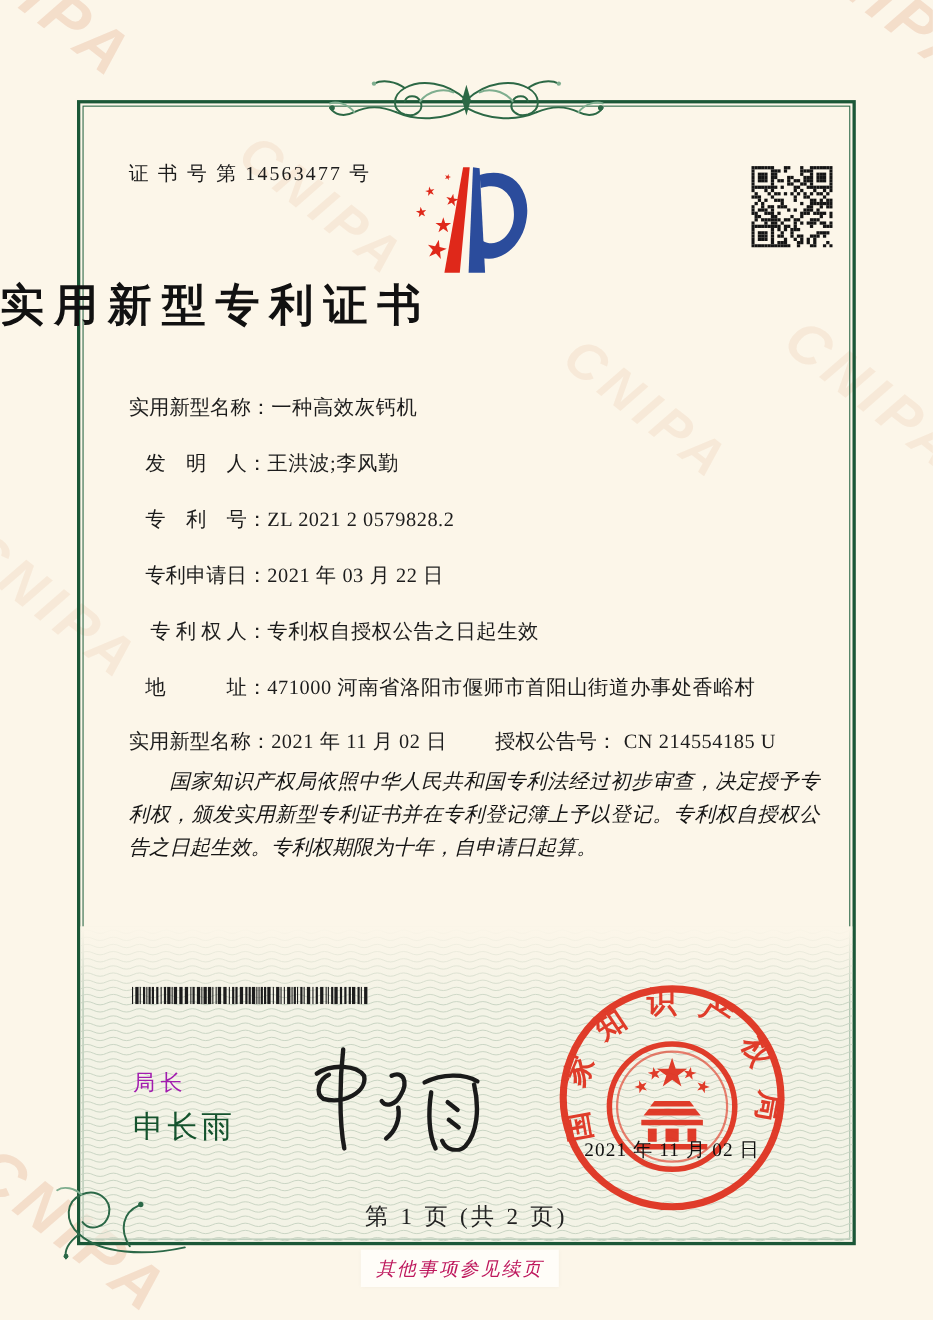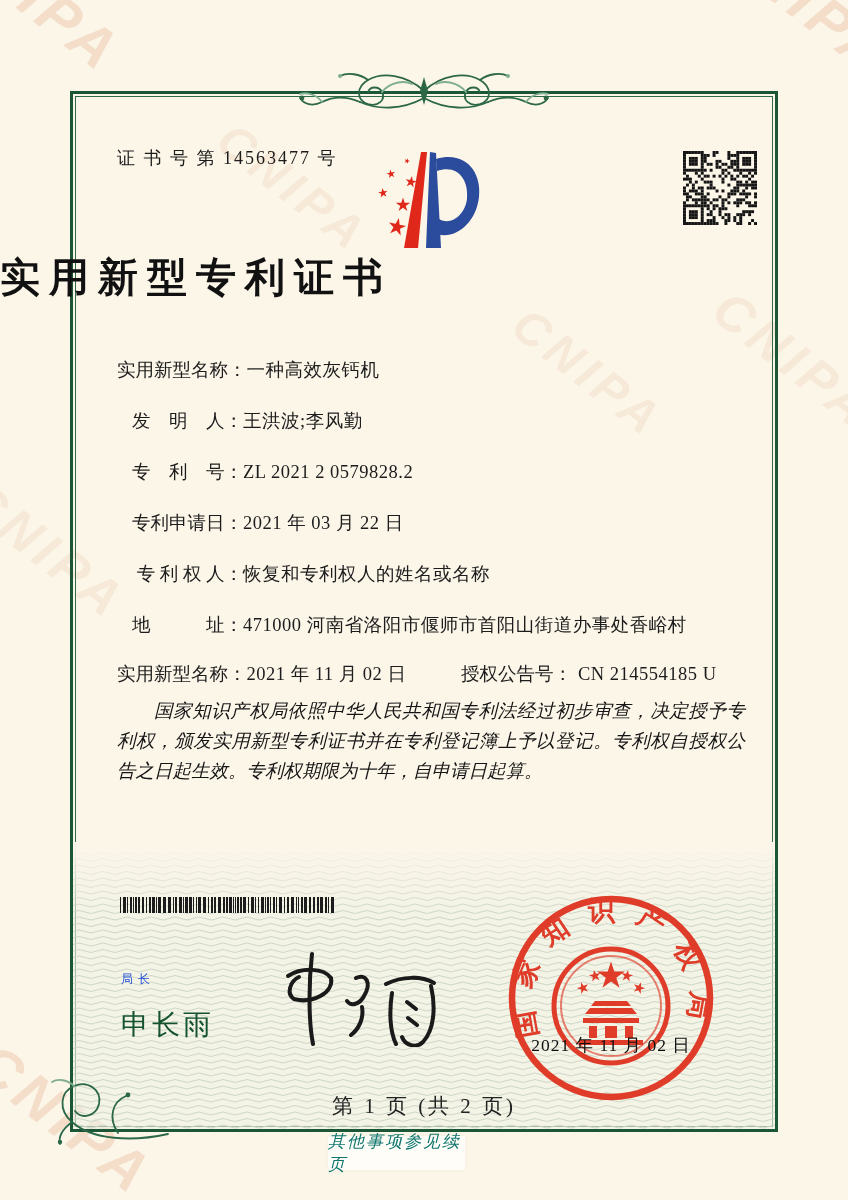--- a/index.html
+++ b/index.html
@@ -38,46 +38,46 @@
   .qr{position:absolute;left:683px;top:151px;width:74px;height:74px;}
   .title{
     position:absolute;left:0;top:250px;width:848px;
     font-size:40px;font-weight:bold;letter-spacing:9px;color:#111;
   }
   
   .row{position:absolute;left:117px;width:660px;font-size:18.5px;white-space:nowrap;}
   .row .lbl{display:inline-block;min-width:126px;text-align:right;}
   .row .val{letter-spacing:0.5px;}
   .pair2{position:absolute;left:333px;top:0;}
-  .pair2 .lbl2{margin-right:6px;margin-left:11px;}
+  .pair2 .lbl2{margin-right:6px;}
   
   .paras{
     position:absolute;left:117px;top:696px;width:628px;
     font-size:18.5px;line-height:30px;text-align:justify;
     font-style:italic;color:#151515;
   }
   .paras p{margin:0;text-indent:2em;}
   
   .barcode{position:absolute;left:120px;top:897px;width:215px;height:16px;}
-  .director-title{position:absolute;left:121px;top:971px;font-size:12px;letter-spacing:5px;
-    font-family:"Liberation Sans","DejaVu Sans",sans-serif;color:#1d4ed8;}
+  .director-title{position:absolute;left:121px;top:971px;font-size:20px;letter-spacing:5px;
+    font-family:"Liberation Sans","DejaVu Sans",sans-serif;color:#a21caf;}
   .director-name{position:absolute;left:121px;top:1006px;font-size:28px;letter-spacing:3px;
     font-family:"Liberation Sans","DejaVu Sans",sans-serif;color:#14532d;}
   .signature{position:absolute;left:250px;top:950px;width:205px;height:97px;}
   .seal{position:absolute;left:505px;top:892px;width:212px;height:212px;opacity:0.93;}
   .seal-date{
     position:absolute;left:505px;top:1033px;width:212px;text-align:center;
     font-size:17.5px;letter-spacing:1px;color:#101010;z-index:5;
   }
   .page-info{position:absolute;left:0;top:1092px;width:848px;text-align:center;
     font-size:21px;letter-spacing:3px;color:#222;}
   .cont-note{
-    position:absolute;left:328px;top:1136px;width:137px;height:34px;
+    position:absolute;left:328px;top:1136px;width:180px;height:34px;
     background:#fffdf8;display:flex;align-items:center;justify-content:center;
-    font-size:17px;font-style:italic;letter-spacing:2px;color:#0f766e;
+    font-size:17px;font-style:italic;letter-spacing:2px;color:#be185d;
     box-shadow:0 0 4px rgba(0,0,0,0.04);
   }
   .ornament-top{position:absolute;left:294px;top:68px;width:260px;height:46px;}
   .flourish-bl{position:absolute;left:48px;top:1076px;width:124px;height:70px;}
 </style>
 </head>
 <body>
 
 <div class="wm" style="left:-70px;top:-38px;font-size:58px;">CNIPA</div>
 <div class="wm" style="left:700px;top:-34px;font-size:58px;">CNIPA</div>
@@ -502,21 +502,21 @@
 <div class="row" style="top:408px">
   <span class="lbl">发　明　人：</span><span class="val">王洪波;李风勤</span>
 </div>
 <div class="row" style="top:459px">
   <span class="lbl">专　利　号：</span><span class="val">ZL 2021 2 0579828.2</span>
 </div>
 <div class="row" style="top:510px">
   <span class="lbl">专利申请日：</span><span class="val">2021 年 03 月 22 日</span>
 </div>
 <div class="row" style="top:561px">
-  <span class="lbl">专 利 权 人：</span><span class="val">恢复和专利权人的姓名或名称</span>
+  <span class="lbl">专 利 权 人：</span><span class="val">专利权自授权公告之日起生效</span>
 </div>
 <div class="row" style="top:612px">
   <span class="lbl">地　　　址：</span><span class="val">471000 河南省洛阳市偃师市首阳山街道办事处香峪村</span>
 </div>
 <div class="row" style="top:661px">
   <span class="lbl">实用新型名称：</span><span class="val">2021 年 11 月 02 日</span>
   <span class="pair2">
     <span class="lbl2">授权公告号：</span><span class="val">CN 214554185 U</span>
   </span>
 </div>

